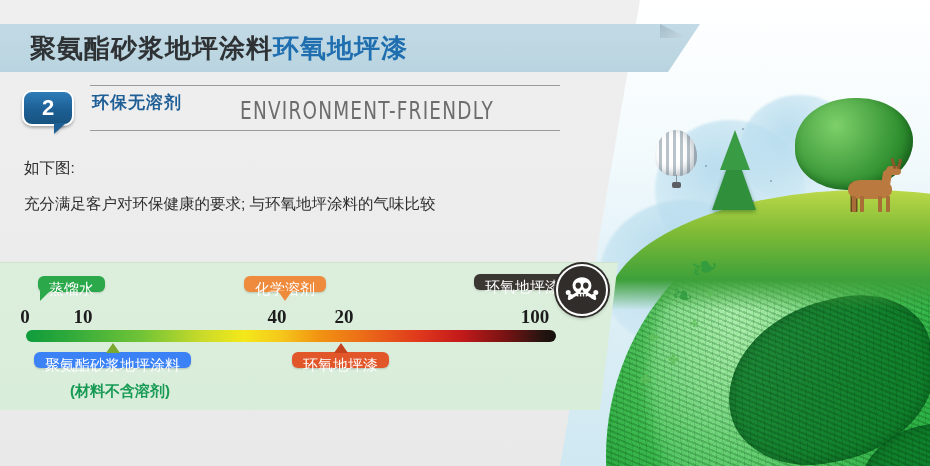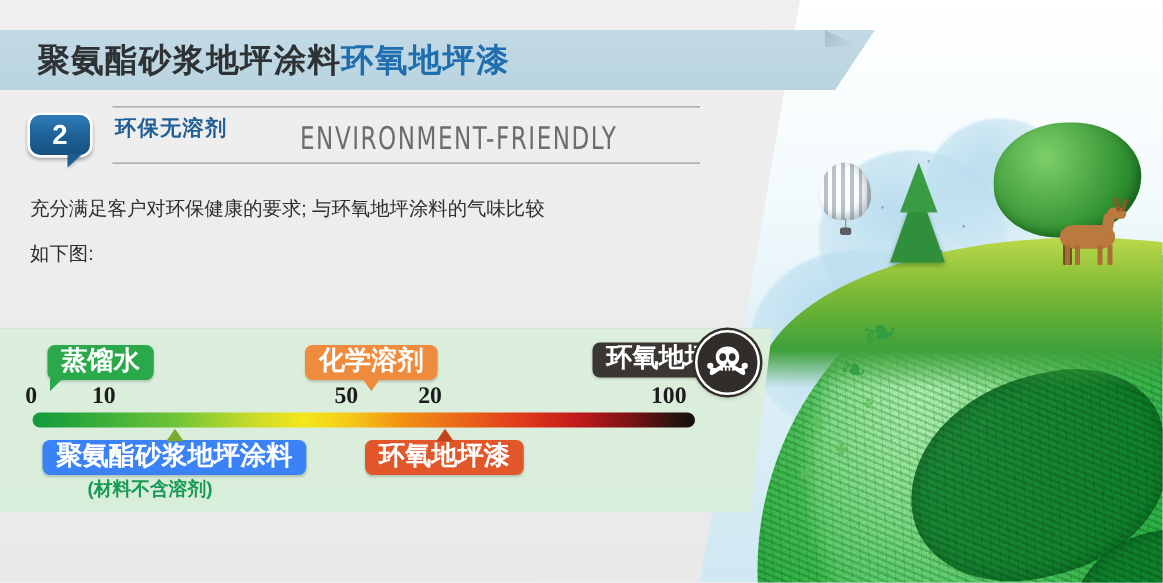--- a/index.html
+++ b/index.html
@@ -181,22 +181,22 @@
 
   
   .chart-panel {
     position:absolute; left:0; top:262px; width:618px; height:148px;
     background:linear-gradient(180deg,#dcefdc 0%,#d9eddb 100%);
     border-top:1px solid #cfe2d0;
     clip-path:polygon(0 0, 618px 0, 600px 148px, 0 148px);
   }
 
   .tag {
-    position:absolute; height:28px; line-height:26px; padding:0 11px;
-    border-radius:6px; font-size:21px; color:#fff; font-weight:bold; white-space:nowrap;
+    position:absolute; height:16px; line-height:26px; padding:0 11px;
+    border-radius:6px; font-size:15px; color:#fff; font-weight:normal; white-space:nowrap;
     box-shadow:0 1px 2px rgba(0,0,0,.18);
   }
   .tag .tail { position:absolute; width:0; height:0; }
 
   .tag-water { left:38px; top:276px; background:#2aa84a; }
   .tag-water .tail{ left:2px; bottom:-9px; border-left:10px solid #2aa84a; border-bottom:10px solid transparent;}
 
   .tag-solvent { left:244px; top:276px; background:#ef8b3c; }
   .tag-solvent .tail{ left:50%; margin-left:-7px; bottom:-9px; border-left:7px solid transparent; border-right:7px solid transparent; border-top:10px solid #ef8b3c;}
 
@@ -320,22 +320,22 @@
 
 <div class="section-head">
   <div class="rule-top"></div>
   <div class="rule-bot"></div>
   <div class="num-badge">2</div>
   <div class="sec-cn">环保无溶剂</div>
   <div class="sec-en">ENVIRONMENT-FRIENDLY</div>
 </div>
 
 <div class="para">
+  <p>如下图:</p>
   <p>充分满足客户对环保健康的要求; 与环氧地坪涂料的气味比较</p>
-  <p>如下图:</p>
 </div>
 
 <div class="chart-panel"></div>
 
 <div class="tag tag-water">
   <span>蒸馏水</span>
   <span class="tail"></span>
 </div>
 
 <div class="tag tag-solvent">
@@ -366,21 +366,21 @@
       <rect x="13.4" y="21" width="1.5" height="3.4"></rect>
       <rect x="16.3" y="21" width="1.5" height="3.4"></rect>
       <rect x="19.2" y="21" width="1.5" height="3.4"></rect>
     </g>
   </svg>
 </div>
 
 <div class="ticks">
   <span class="tick" style="left:25px">0</span>
   <span class="tick" style="left:83px">10</span>
-  <span class="tick" style="left:277px">50</span>
+  <span class="tick" style="left:277px">40</span>
   <span class="tick" style="left:344px">20</span>
   <span class="tick" style="left:535px">100</span>
 </div>
 
 <div class="gradient-bar"></div>
 
 <div class="tag tag-pu">
   <span>聚氨酯砂浆地坪涂料</span>
   <span class="tail"></span>
 </div>

